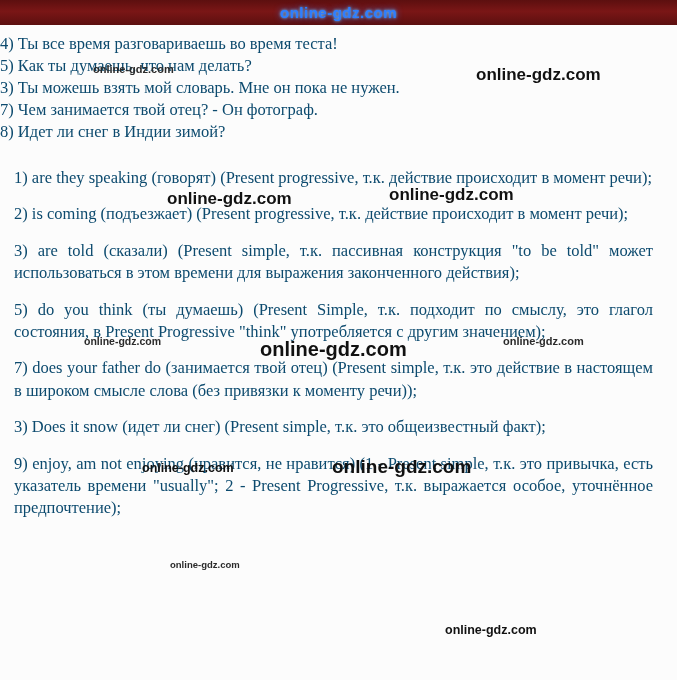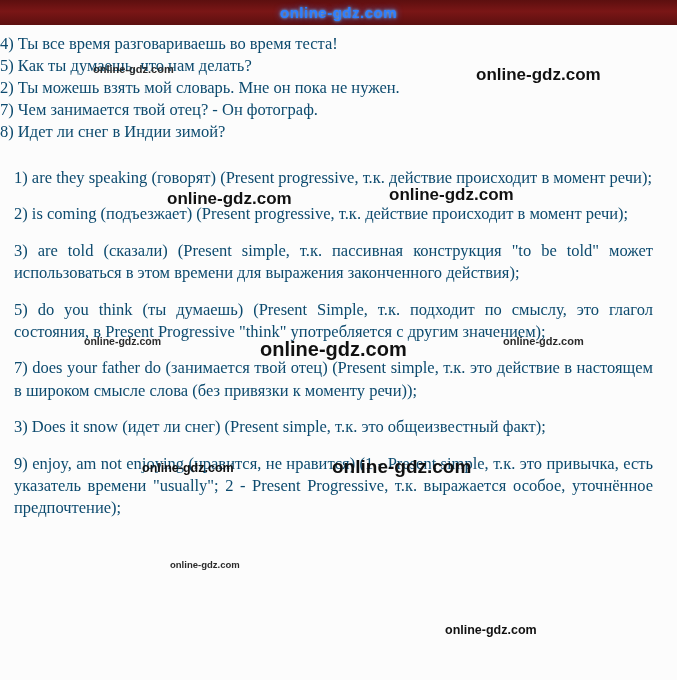--- a/index.html
+++ b/index.html
@@ -80,21 +80,21 @@
 <div class="page">
 
   <div class="topbar">
     <span class="topbar-text">online-gdz.com</span>
   </div>
 
   <div class="content">
     <div class="section section-1">
       <p>4) Ты все время разговариваешь во время теста!</p>
       <p>5) Как ты думаешь, что нам делать?</p>
-      <p>2) Ты можешь взять мой словарь. Мне он пока не нужен.</p>
+      <p>3) Ты можешь взять мой словарь. Мне он пока не нужен.</p>
       <p>7) Чем занимается твой отец? - Он фотограф.</p>
       <p>8) Идет ли снег в Индии зимой?</p>
     </div>
 
     <div class="section section-2">
       <p>1) are they speaking (говорят) (Present progressive, т.к. действие происходит в момент речи);</p>
       <p>2) is coming (подъезжает) (Present progressive, т.к. действие происходит в момент речи);</p>
       <p>3) are told (сказали) (Present simple, т.к. пассивная конструкция "to be told" может использоваться в этом времени для выражения законченного действия);</p>
       <p>5) do you think (ты думаешь) (Present Simple, т.к. подходит по смыслу, это глагол состояния, в Present Progressive "think" употребляется с другим значением);</p>
       <p>7) does your father do (занимается твой отец) (Present simple, т.к. это действие в настоящем в широком смысле слова (без привязки к моменту речи));</p>

